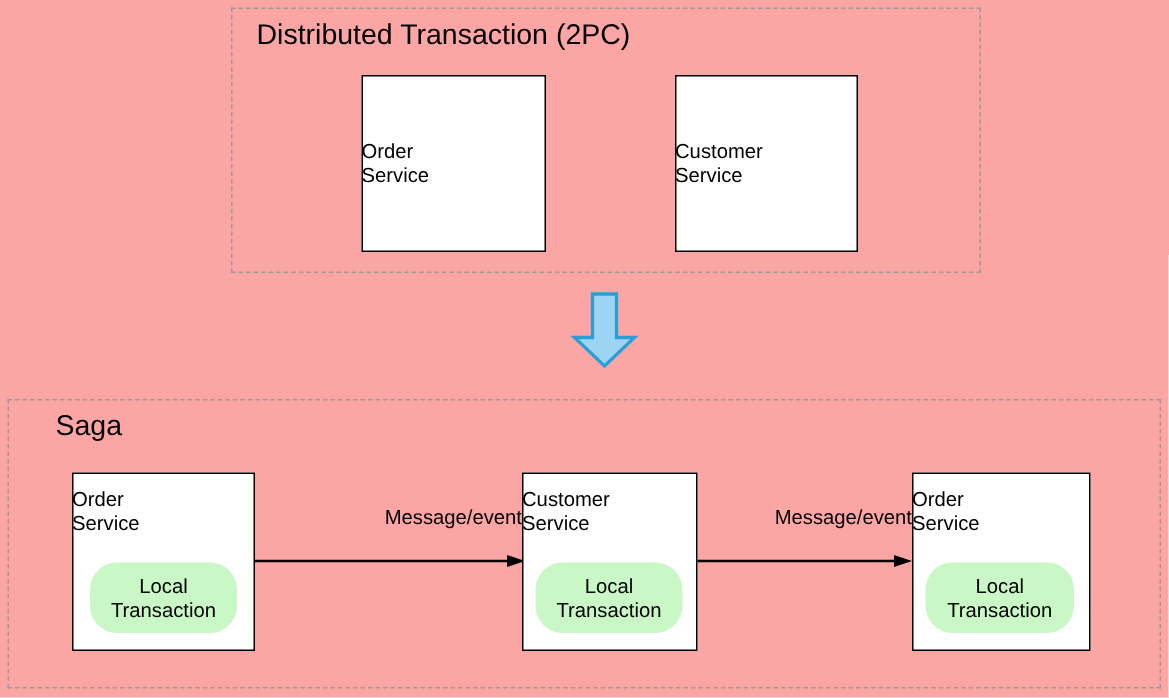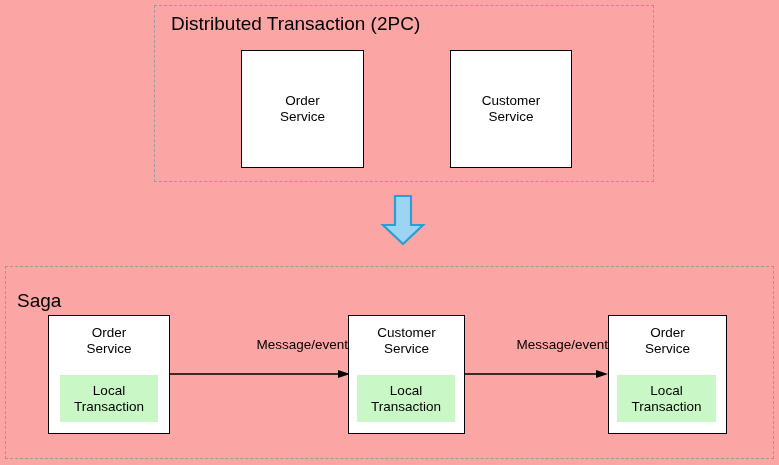--- a/index.html
+++ b/index.html
@@ -38,40 +38,40 @@
   .service-box {
     position: absolute;
     border: 1.6px solid #000000;
     background: #ffffff;
     box-sizing: border-box;
   }
   .service-label {
     position: absolute;
     left: 0;
     right: 0;
-    text-align: center;
     font-size: 13.5px;
     line-height: 16px;
     color: #000;
     white-space: pre-line;
   }
 
   
   .local-chip {
     position: absolute;
     background: #c9f7c5;
     display: flex;
     align-items: center;
     justify-content: center;
     text-align: center;
     font-size: 13.5px;
     line-height: 16px;
     color: #000;
     white-space: pre-line;
     box-sizing: border-box;
+    border-radius: 18px;
   }
 
   
   .flow-arrow {
     position: absolute;
     height: 10px;
   }
   .flow-arrow svg { display: block; overflow: visible; }
 
   .flow-label {
@@ -107,21 +107,21 @@
 Service</div>
 
   <div class="big-arrow" style="left:380px; top:194px; width:46px; height:52px;">
     <svg width="46" height="52" viewBox="0 0 46 52" xmlns="http://www.w3.org/2000/svg">
       <polygon points="15,2 31,2 31,31 43,31 23,50 3,31 15,31" fill="#9dd4f3" stroke="#2a9fd6" stroke-width="2.2" stroke-linejoin="miter"></polygon>
     </svg>
   </div>
 
   <div class="group" style="left:5px; top:266px; width:769px; height:193px;"></div>
 
-  <div class="group-title" style="left:17px; top:274px;margin-top:16px;">Saga</div>
+  <div class="group-title" style="left:37px; top:274px;">Saga</div>
 
   <div class="service-box" style="left:48px; top:315px; width:122px; height:119px;"></div>
   <div class="service-label" style="left:48px; top:325px; width:122px;">Order
 Service</div>
   <div class="local-chip" style="left:60px; top:375px; width:98px; height:47px;">Local
 Transaction</div>
 
   <div class="flow-label" style="left:170px; top:337px; width:178px;">Message/event</div>
   <div class="flow-arrow" style="left:170px; top:369px; width:180px;">
     <svg width="180" height="10" viewBox="0 0 180 10" xmlns="http://www.w3.org/2000/svg">

